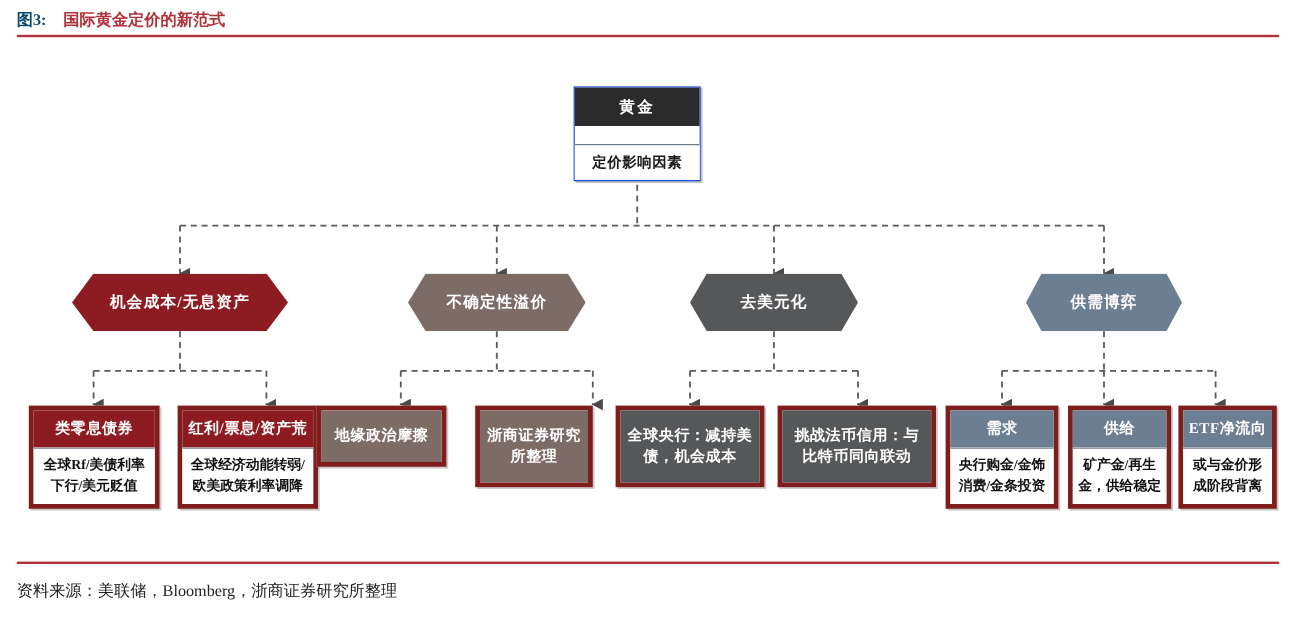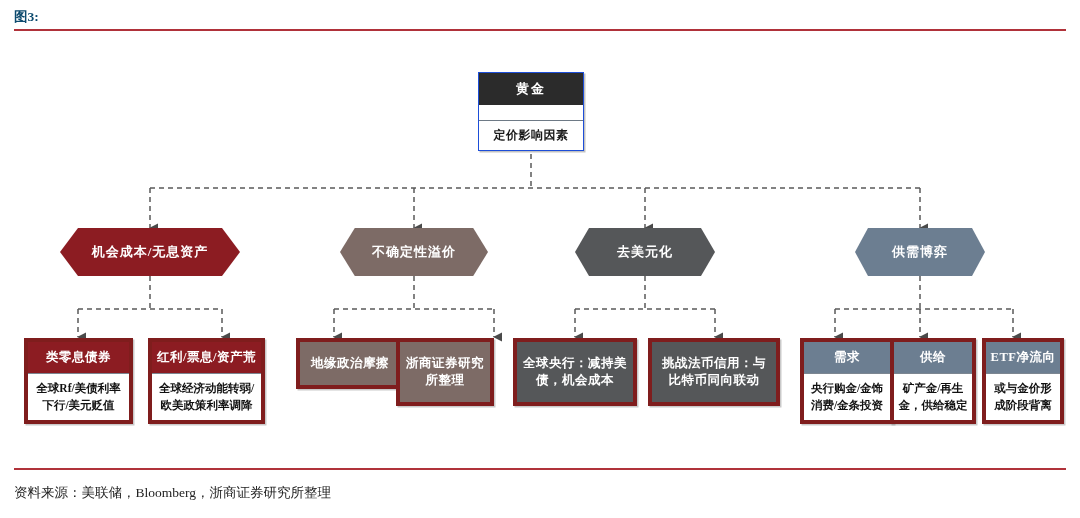--- a/index.html
+++ b/index.html
@@ -65,20 +65,21 @@
   .leaf.solid{box-shadow:1.5px 1.5px 0 rgba(120,120,120,.40);}
   .leaf.solid .leaf-head{padding:13px 4px;font-size:12.5px;}
 
   svg.links{position:absolute;left:0;top:0;width:1080px;height:436px;pointer-events:none;}
 </style>
 </head>
 <body>
 
 <div class="title-row">
   <span class="fig-label">图3:</span>
+  <span class="fig-title">国际黄金定价的新范式</span>
 </div>
 <div class="title-rule"></div>
 
 <div class="canvas">
 
   <svg class="links" viewBox="0 0 1080 436">
     <defs>
       <marker id="ah" markerWidth="7" markerHeight="7" refX="3.2" refY="5.6" orient="auto">
         <path d="M0,0 L6.4,0 L3.2,6.2 Z" fill="#4a4a4a"></path>
       </marker>
@@ -137,35 +138,35 @@
 
   <div class="leaf" style="left:24px;top:306px;width:109px;">
     <div class="leaf-head" style="background:#8C1C22;">类零息债券</div>
     <div class="leaf-body">全球Rf/美债利率下行/美元贬值</div>
   </div>
   <div class="leaf" style="left:148px;top:306px;width:117px;">
     <div class="leaf-head" style="background:#8C1C22;">红利/票息/资产荒</div>
     <div class="leaf-body">全球经济动能转弱/欧美政策利率调降</div>
   </div>
 
-  <div class="leaf solid" style="left:296px;top:306px;width:108px;">
+  <div class="leaf solid" style="left:264px;top:306px;width:108px;">
     <div class="leaf-head" style="background:#7D6B66;">地缘政治摩擦</div>
   </div>
   <div class="leaf solid" style="left:396px;top:306px;width:98px;">
     <div class="leaf-head" style="background:#7D6B66;">浙商证券研究所整理</div>
   </div>
 
   <div class="leaf solid" style="left:513px;top:306px;width:124px;">
     <div class="leaf-head" style="background:#555759;">全球央行：减持美债，机会成本</div>
   </div>
   <div class="leaf solid" style="left:648px;top:306px;width:132px;">
     <div class="leaf-head" style="background:#555759;">挑战法币信用：与比特币同向联动</div>
   </div>
 
-  <div class="leaf" style="left:788px;top:306px;width:94px;margin-left:12px;">
+  <div class="leaf" style="left:788px;top:306px;width:94px;">
     <div class="leaf-head" style="background:#6C7E91;">需求</div>
     <div class="leaf-body">央行购金/金饰消费/金条投资</div>
   </div>
   <div class="leaf" style="left:890px;top:306px;width:86px;">
     <div class="leaf-head" style="background:#6C7E91;">供给</div>
     <div class="leaf-body">矿产金/再生金，供给稳定</div>
   </div>
   <div class="leaf" style="left:982px;top:306px;width:82px;">
     <div class="leaf-head" style="background:#6C7E91;">ETF净流向</div>
     <div class="leaf-body">或与金价形成阶段背离</div>

